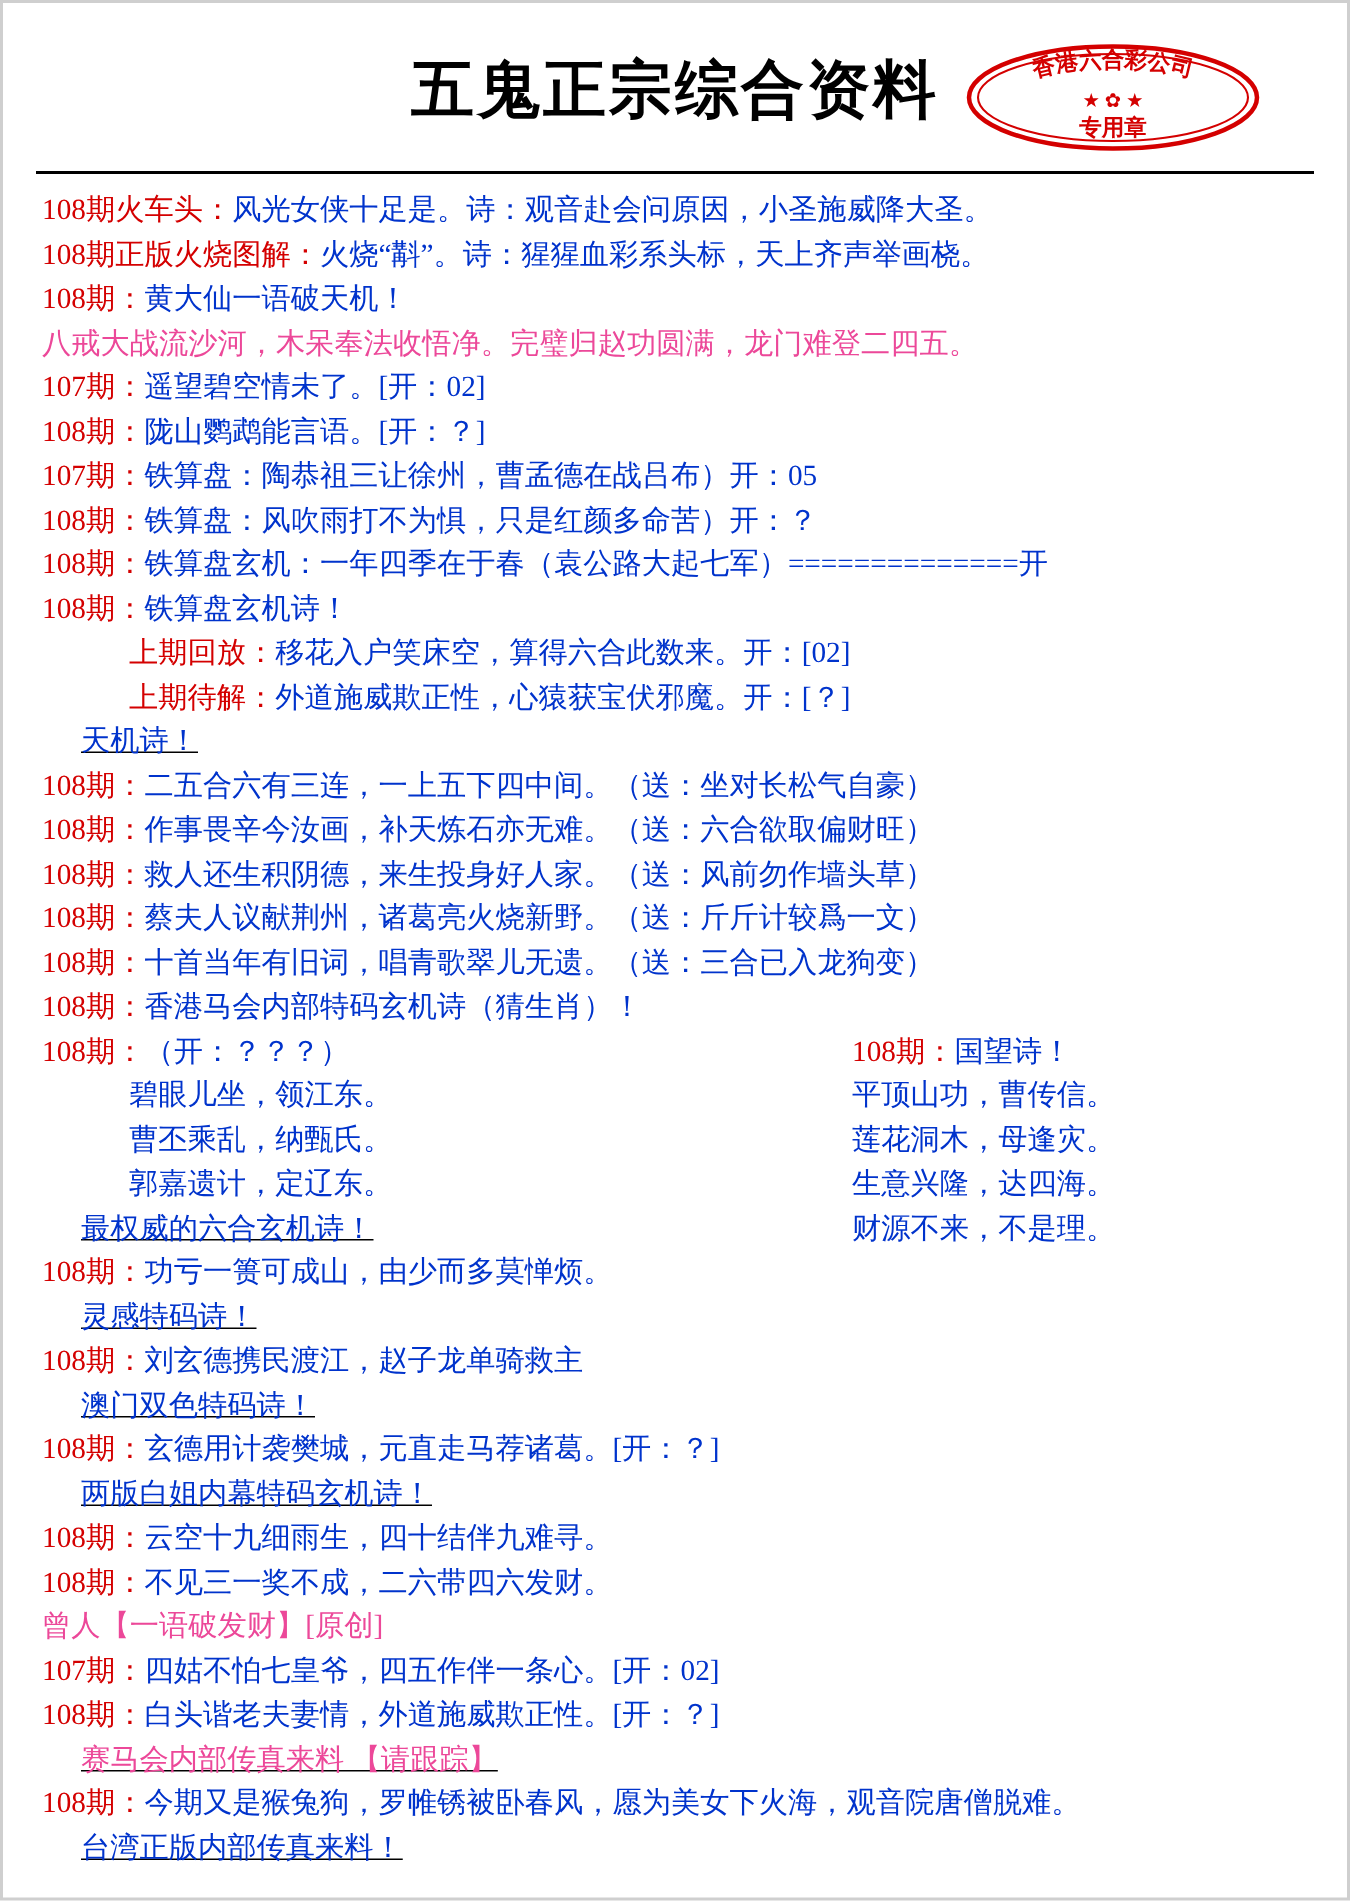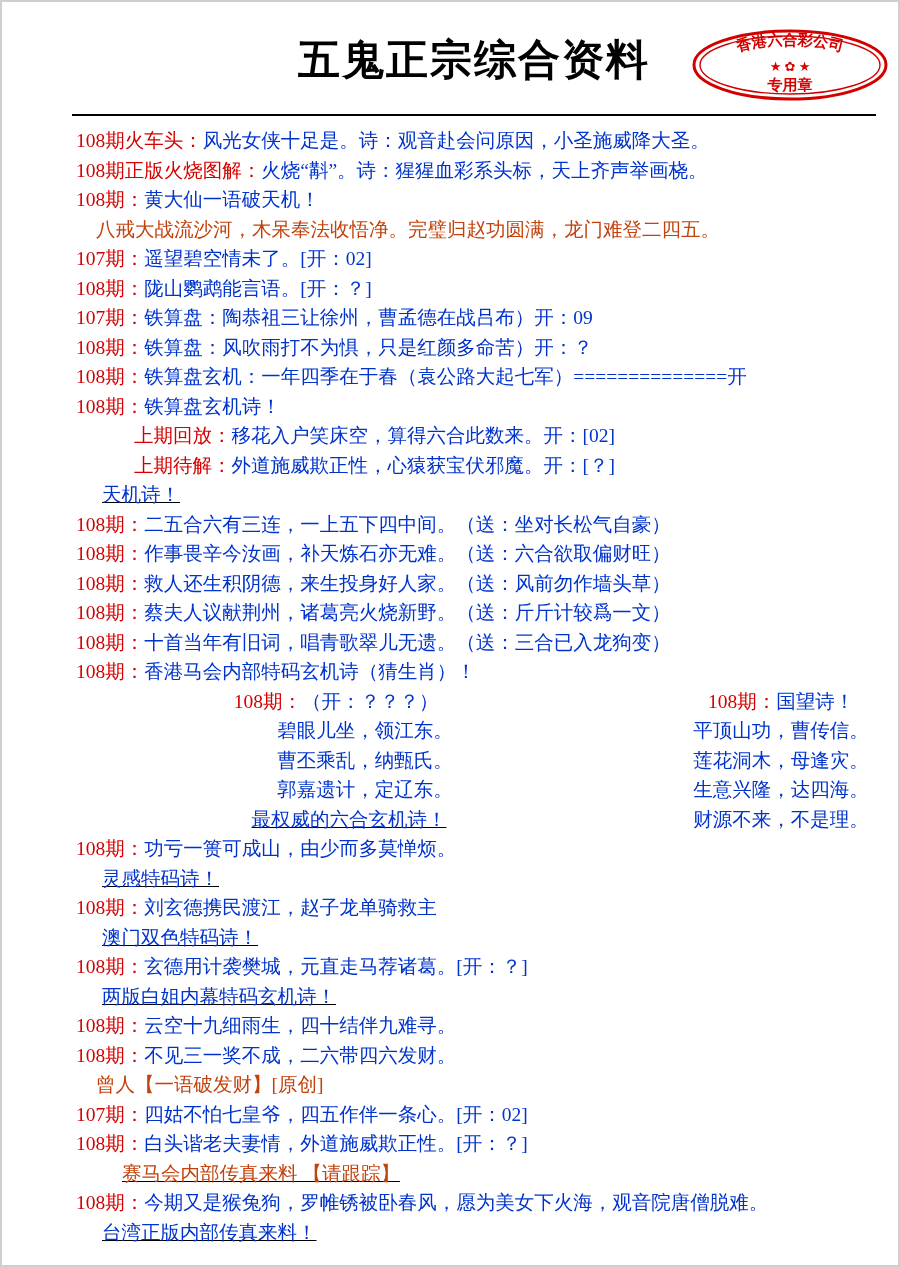--- a/index.html
+++ b/index.html
@@ -14,21 +14,20 @@
     color: #000000;
     position: relative;
     overflow: hidden;
   }
   .page {
     width: 900px;
     height: 1267px;
     position: relative;
     box-sizing: border-box;
     border: 2px solid #cfcfcf;
-    padding-left: 48px;
   }
   
   .header {
     position: relative;
     height: 112px;
   }
   .title {
     position: absolute;
     left: 0;
     right: 0;
@@ -60,24 +59,23 @@
     font-size: 19.5px;
     line-height: 29.5px;
   }
   .line {
     white-space: nowrap;
   }
   .ind1 { padding-left: 26px; text-decoration: underline; }
   .ind2 { padding-left: 58px; }
   .red { color: #d40000; }
   .blue { color: #0033cc; }
-  .black { color: #c2410c; margin-left: 20px; }
+  .black { color: #ec4899; }
   .two-col {
     position: relative;
-    text-align: center;
   }
   .col-right {
     position: absolute;
     left: 540px;
     top: 0;
     width: 330px;
   }
   .col-left {
     width: 520px;
   }
@@ -106,21 +104,21 @@
   <hr class="hr">
 
   <div class="content">
     <div id="top-lines">
         <div class="line"><span class="red">108期火车头：</span><span class="blue">风光女侠十足是。诗：观音赴会问原因，小圣施威降大圣。</span></div>
         <div class="line"><span class="red">108期正版火烧图解：</span><span class="blue">火烧“斠”。诗：猩猩血彩系头标，天上齐声举画桡。</span></div>
         <div class="line"><span class="red">108期：</span><span class="blue">黄大仙一语破天机！</span></div>
         <div class="line"><span class="black">八戒大战流沙河，木呆奉法收悟净。完璧归赵功圆满，龙门难登二四五。</span></div>
         <div class="line"><span class="red">107期：</span><span class="blue">遥望碧空情未了。[开：02]</span></div>
         <div class="line"><span class="red">108期：</span><span class="blue">陇山鹦鹉能言语。[开：？]</span></div>
-        <div class="line"><span class="red">107期：</span><span class="blue">铁算盘：陶恭祖三让徐州，曹孟德在战吕布）开：09</span></div>
+        <div class="line"><span class="red">107期：</span><span class="blue">铁算盘：陶恭祖三让徐州，曹孟德在战吕布）开：05</span></div>
         <div class="line"><span class="red">108期：</span><span class="blue">铁算盘：风吹雨打不为惧，只是红颜多命苦）开：？</span></div>
         <div class="line"><span class="red">108期：</span><span class="blue">铁算盘玄机：一年四季在于春（袁公路大起七军）==============开</span></div>
         <div class="line"><span class="red">108期：</span><span class="blue">铁算盘玄机诗！</span></div>
         <div class="line ind2"><span class="red">上期回放：</span><span class="blue">移花入户笑床空，算得六合此数来。开：[02]</span></div>
         <div class="line ind2"><span class="red">上期待解：</span><span class="blue">外道施威欺正性，心猿获宝伏邪魔。开：[？]</span></div>
         <div class="line ind1"><span class="blue">天机诗！</span></div>
         <div class="line"><span class="red">108期：</span><span class="blue">二五合六有三连，一上五下四中间。（送：坐对长松气自豪）</span></div>
         <div class="line"><span class="red">108期：</span><span class="blue">作事畏辛今汝画，补天炼石亦无难。（送：六合欲取偏财旺）</span></div>
         <div class="line"><span class="red">108期：</span><span class="blue">救人还生积阴德，来生投身好人家。（送：风前勿作墙头草）</span></div>
         <div class="line"><span class="red">108期：</span><span class="blue">蔡夫人议献荆州，诸葛亮火烧新野。（送：斤斤计较爲一文）</span></div>

